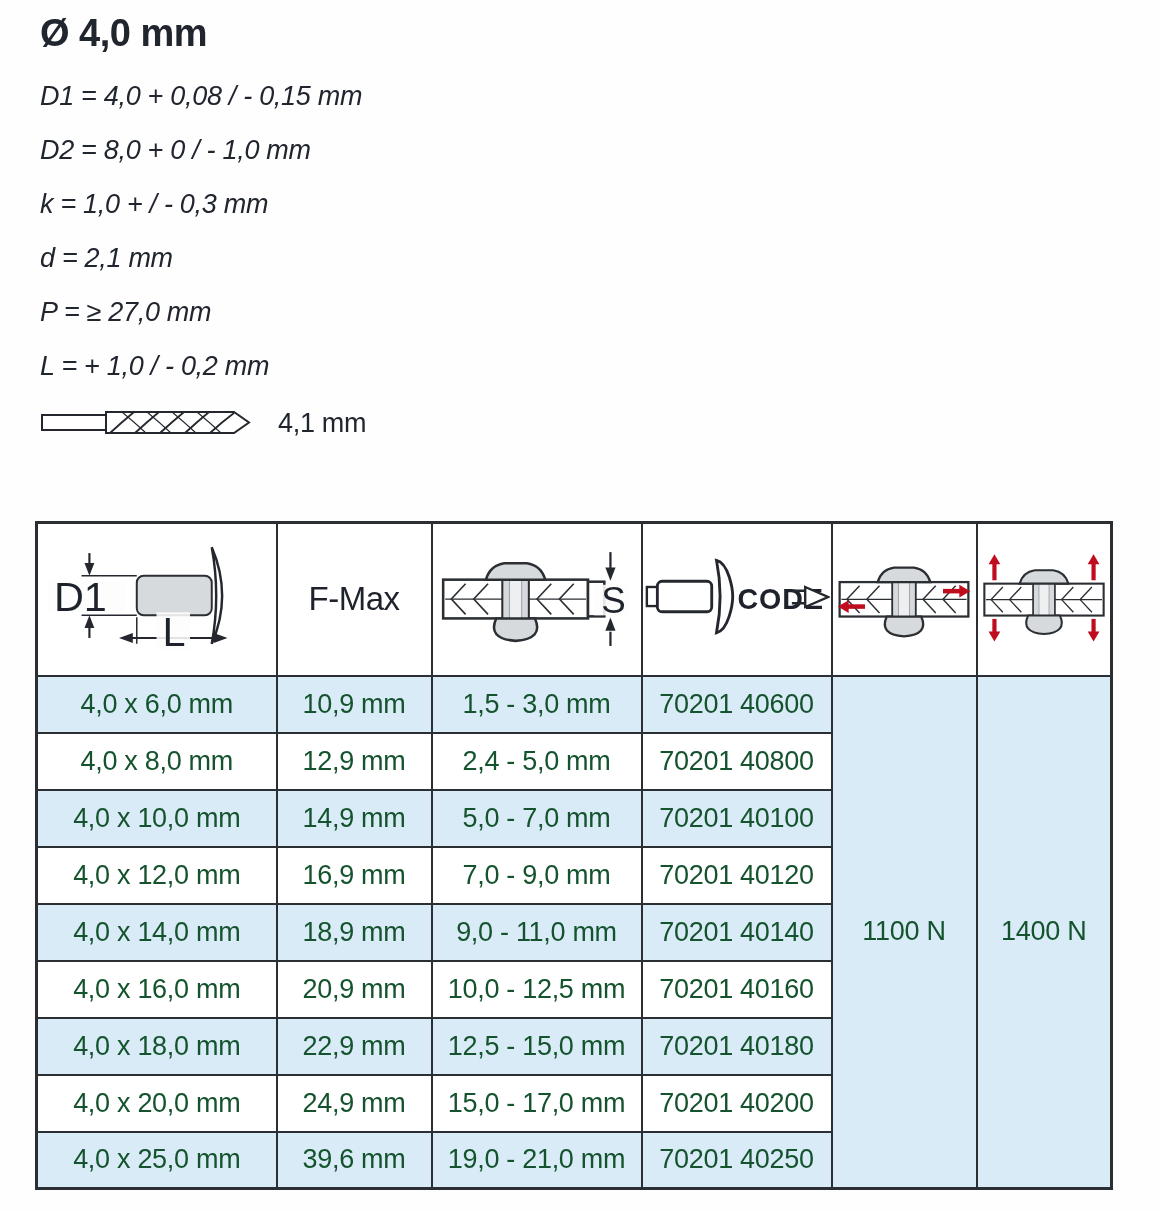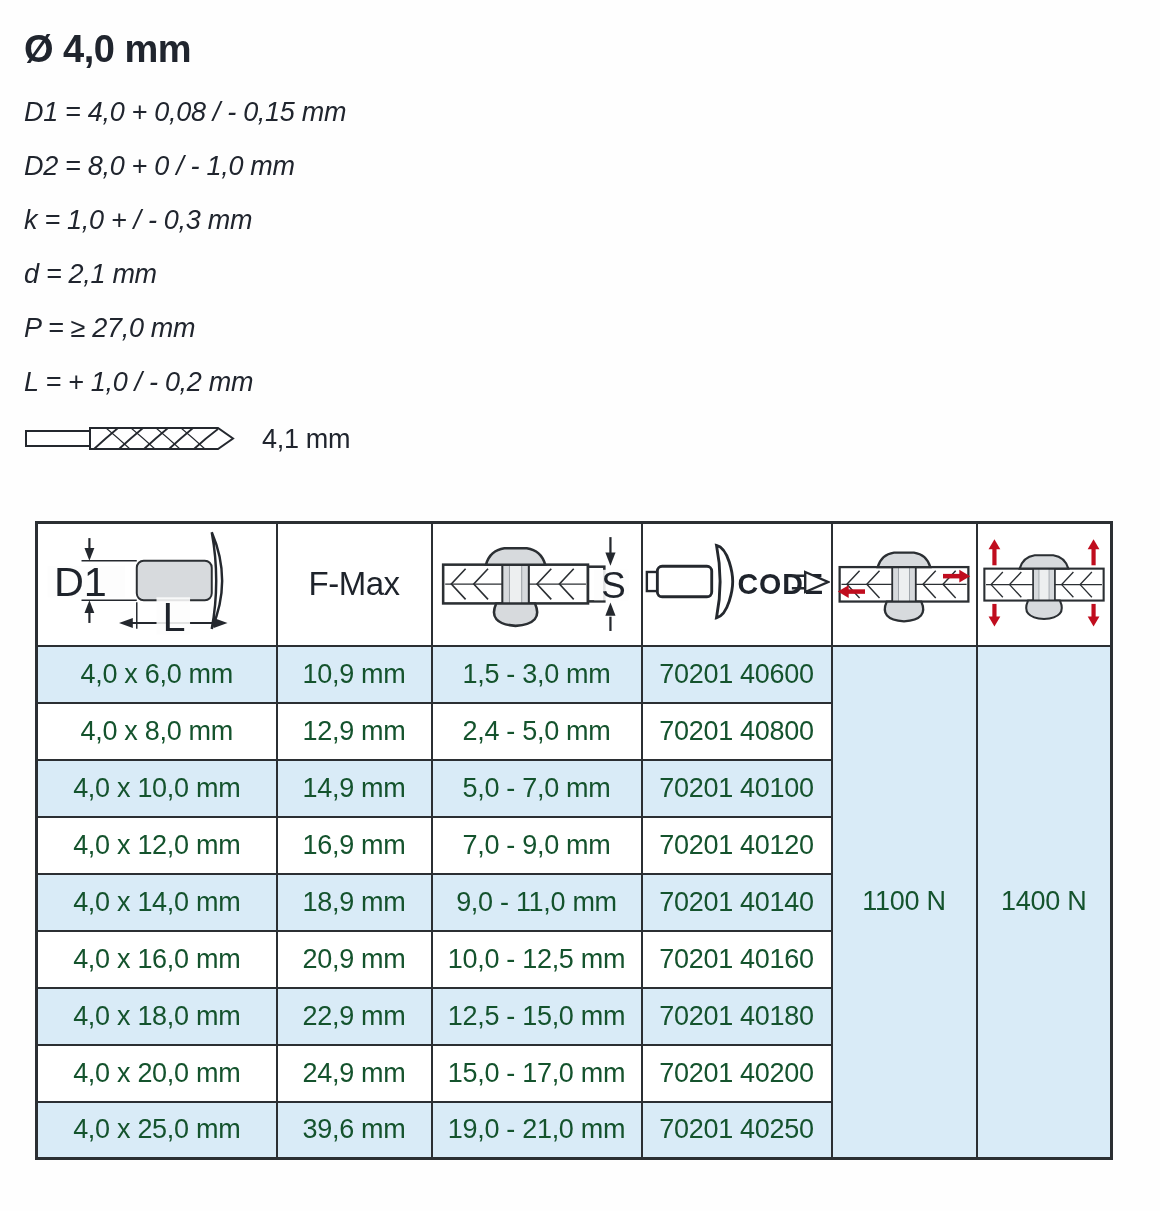--- a/index.html
+++ b/index.html
@@ -1,30 +1,30 @@
 <!DOCTYPE html>
 <html><head>
 <meta charset="utf-8">
 <style>
   * { margin:0; padding:0; box-sizing:border-box; }
   body { background:#ffffff; font-family:"Liberation Sans", sans-serif; }
   .sheet { position:relative; width:1160px; height:1211px; background:#fefefe; overflow:hidden; color:#1e232b; }
 
   
-  .top-block { position:absolute; left:24px; top:12px;margin-top:16px; }
+  .top-block { position:absolute; left:40px; top:12px; }
   .page-title { font-size:38px; font-weight:bold; letter-spacing:-0.5px; color:#20252e; margin-bottom:14px; }
   .spec-line { font-size:27px; letter-spacing:-0.3px; height:54px; line-height:54px; color:#20252e; white-space:nowrap;font-style:italic; }
   .drill-row { margin-top:8px; display:flex; align-items:center; gap:22px; height:44px; }
   .drill-label { font-size:27px; letter-spacing:-0.3px; color:#20252e; }
 
   
   table.riv { position:absolute; left:35px; top:521px; border-collapse:collapse; table-layout:fixed; background:#fff; }
   table.riv { border:3px solid #2b2f33; }
   table.riv th, table.riv td { border:2px solid #2b2f33; text-align:center; vertical-align:middle; padding:0; }
-  table.riv th { height:123px; background:#ffffff; font-weight:normal; }
+  table.riv th { height:153px; background:#ffffff; font-weight:normal; }
   table.riv td { height:57px; font-size:27px; letter-spacing:-0.3px; color:#14532d; background:#ffffff; }
   col.c1{width:240px;} col.c2{width:155px;} col.c3{width:210px;} col.c4{width:190px;} col.c5{width:145px;} col.c6{width:135px;}
   tbody tr:nth-child(odd) td { background:#d9ebf7; }
   td.merged { background:#d9ebf7 !important; font-size:27px; }
   .fmax-head { font-size:33px; letter-spacing:-0.5px; color:#1e232b; }
   svg text { font-family:"Liberation Sans", sans-serif; fill:#1e232b; }
 </style>
 </head>
 <body>
 

